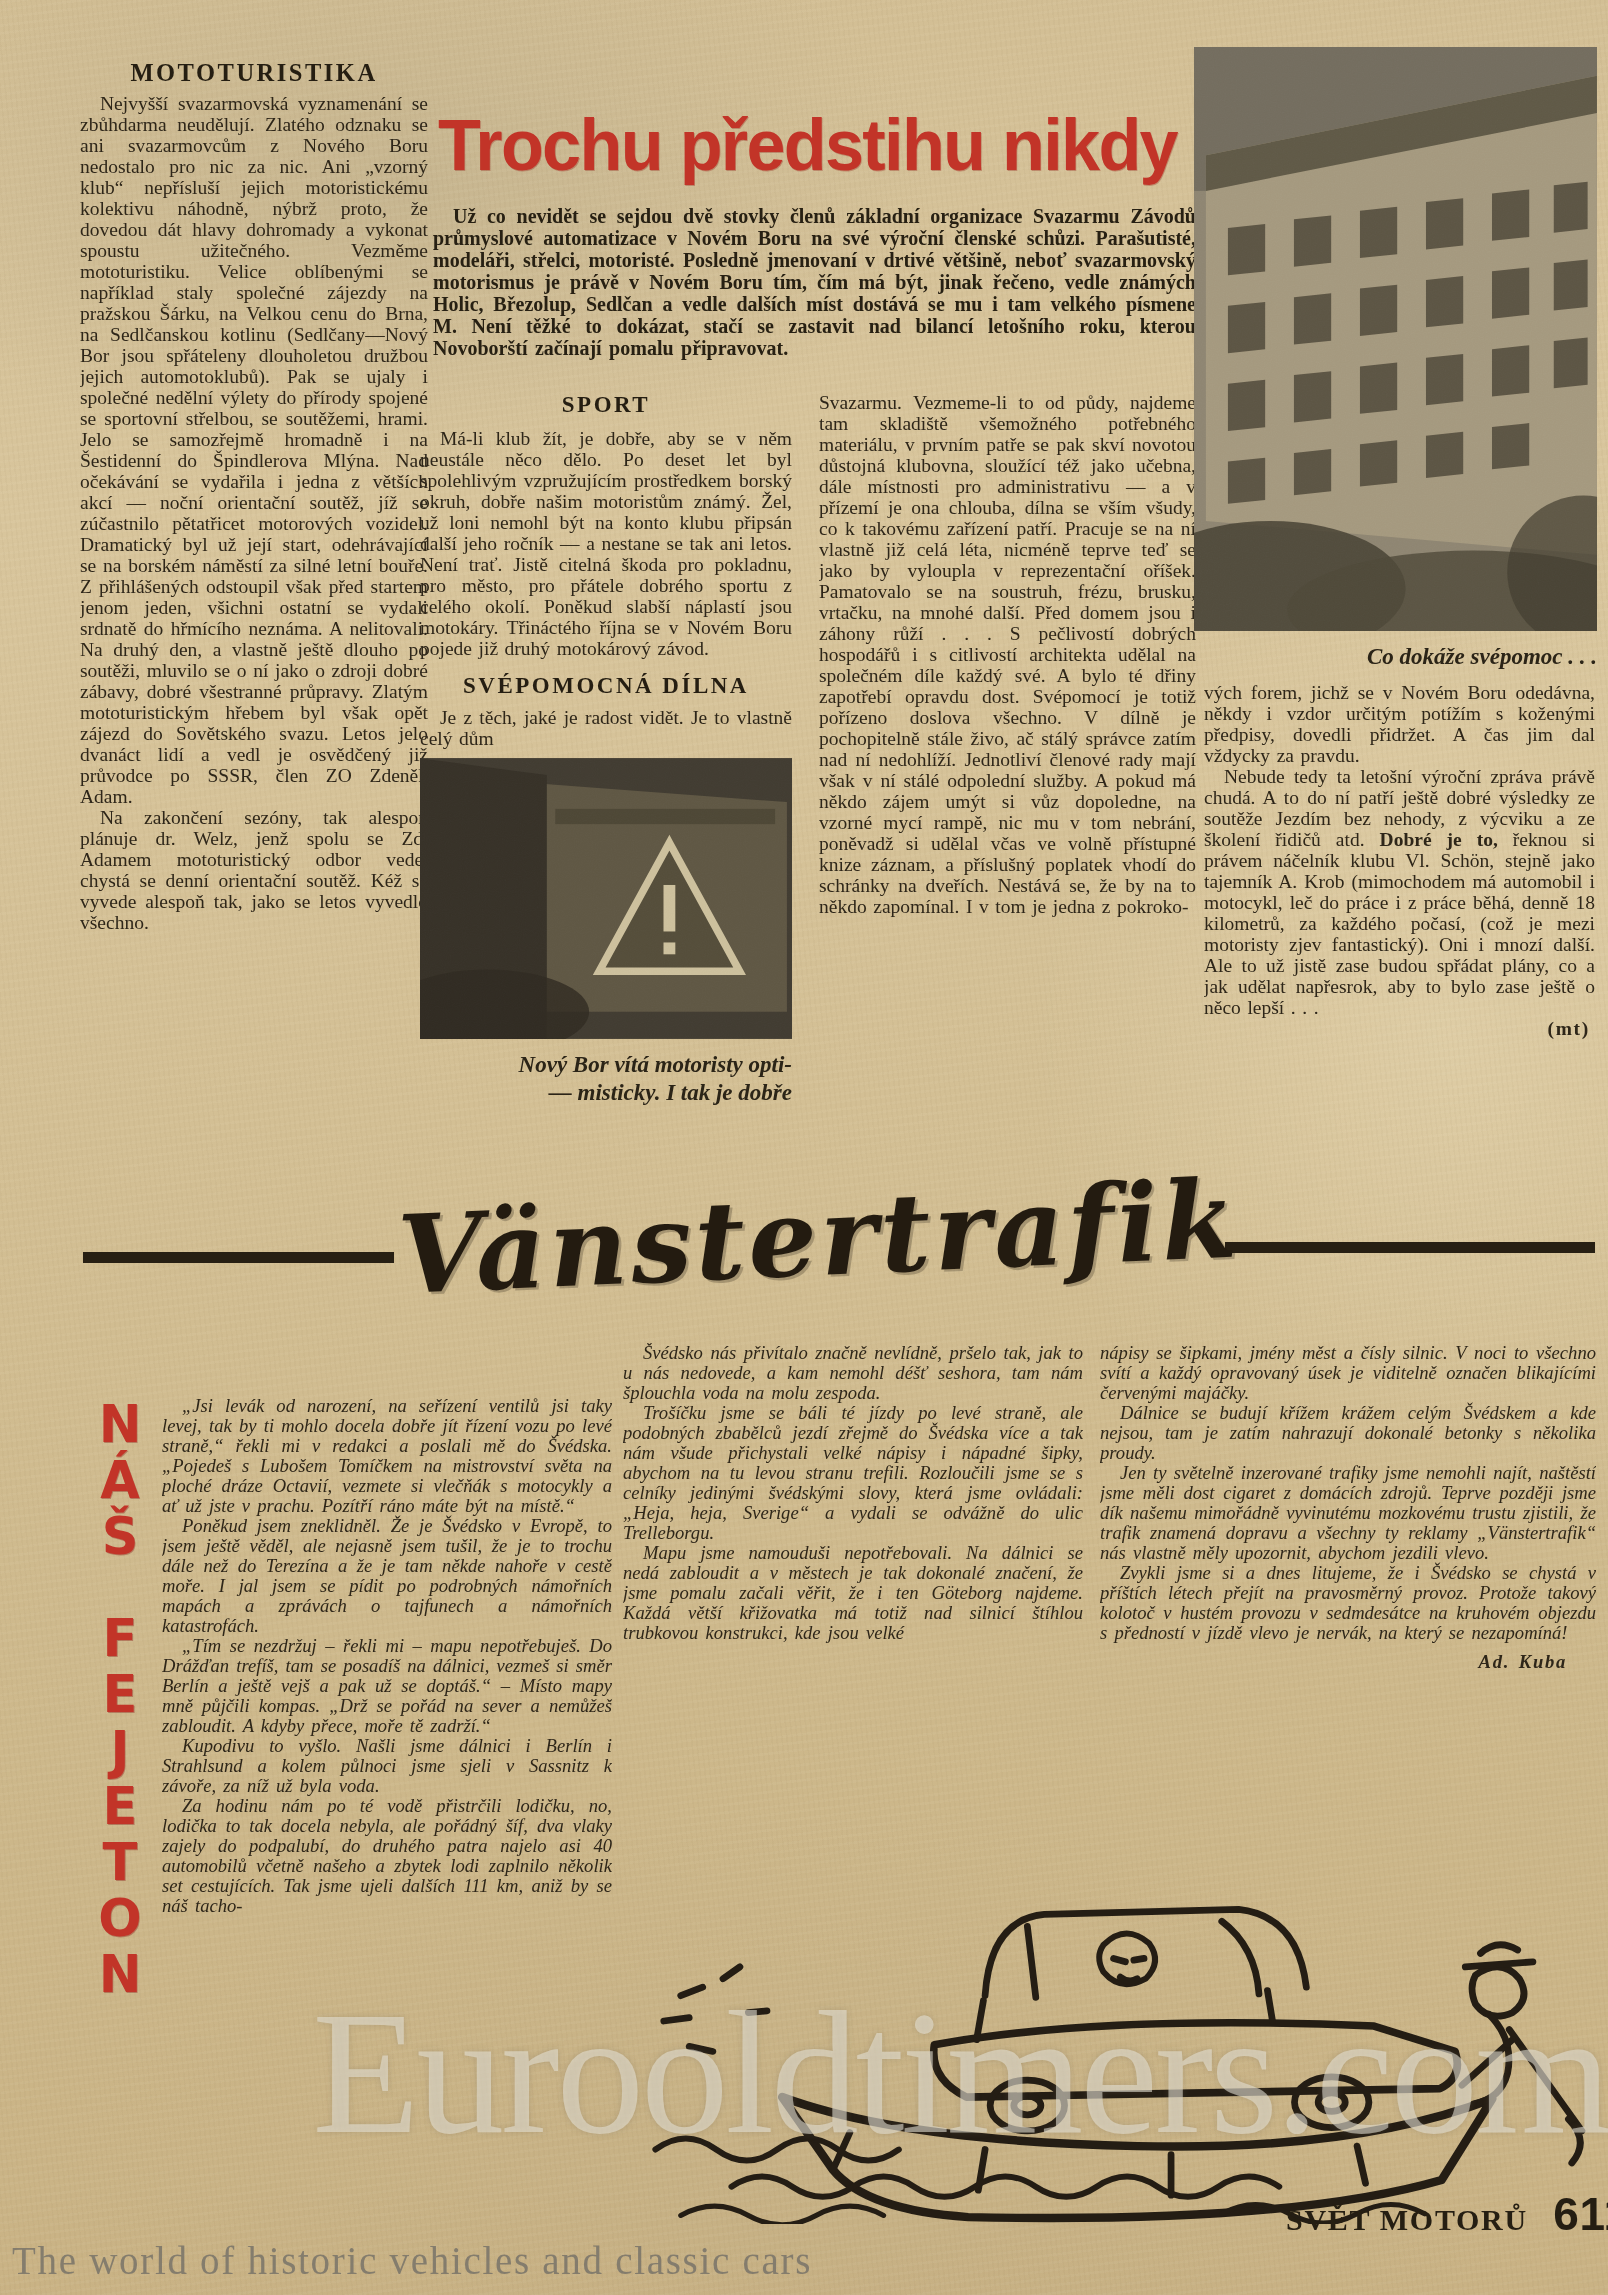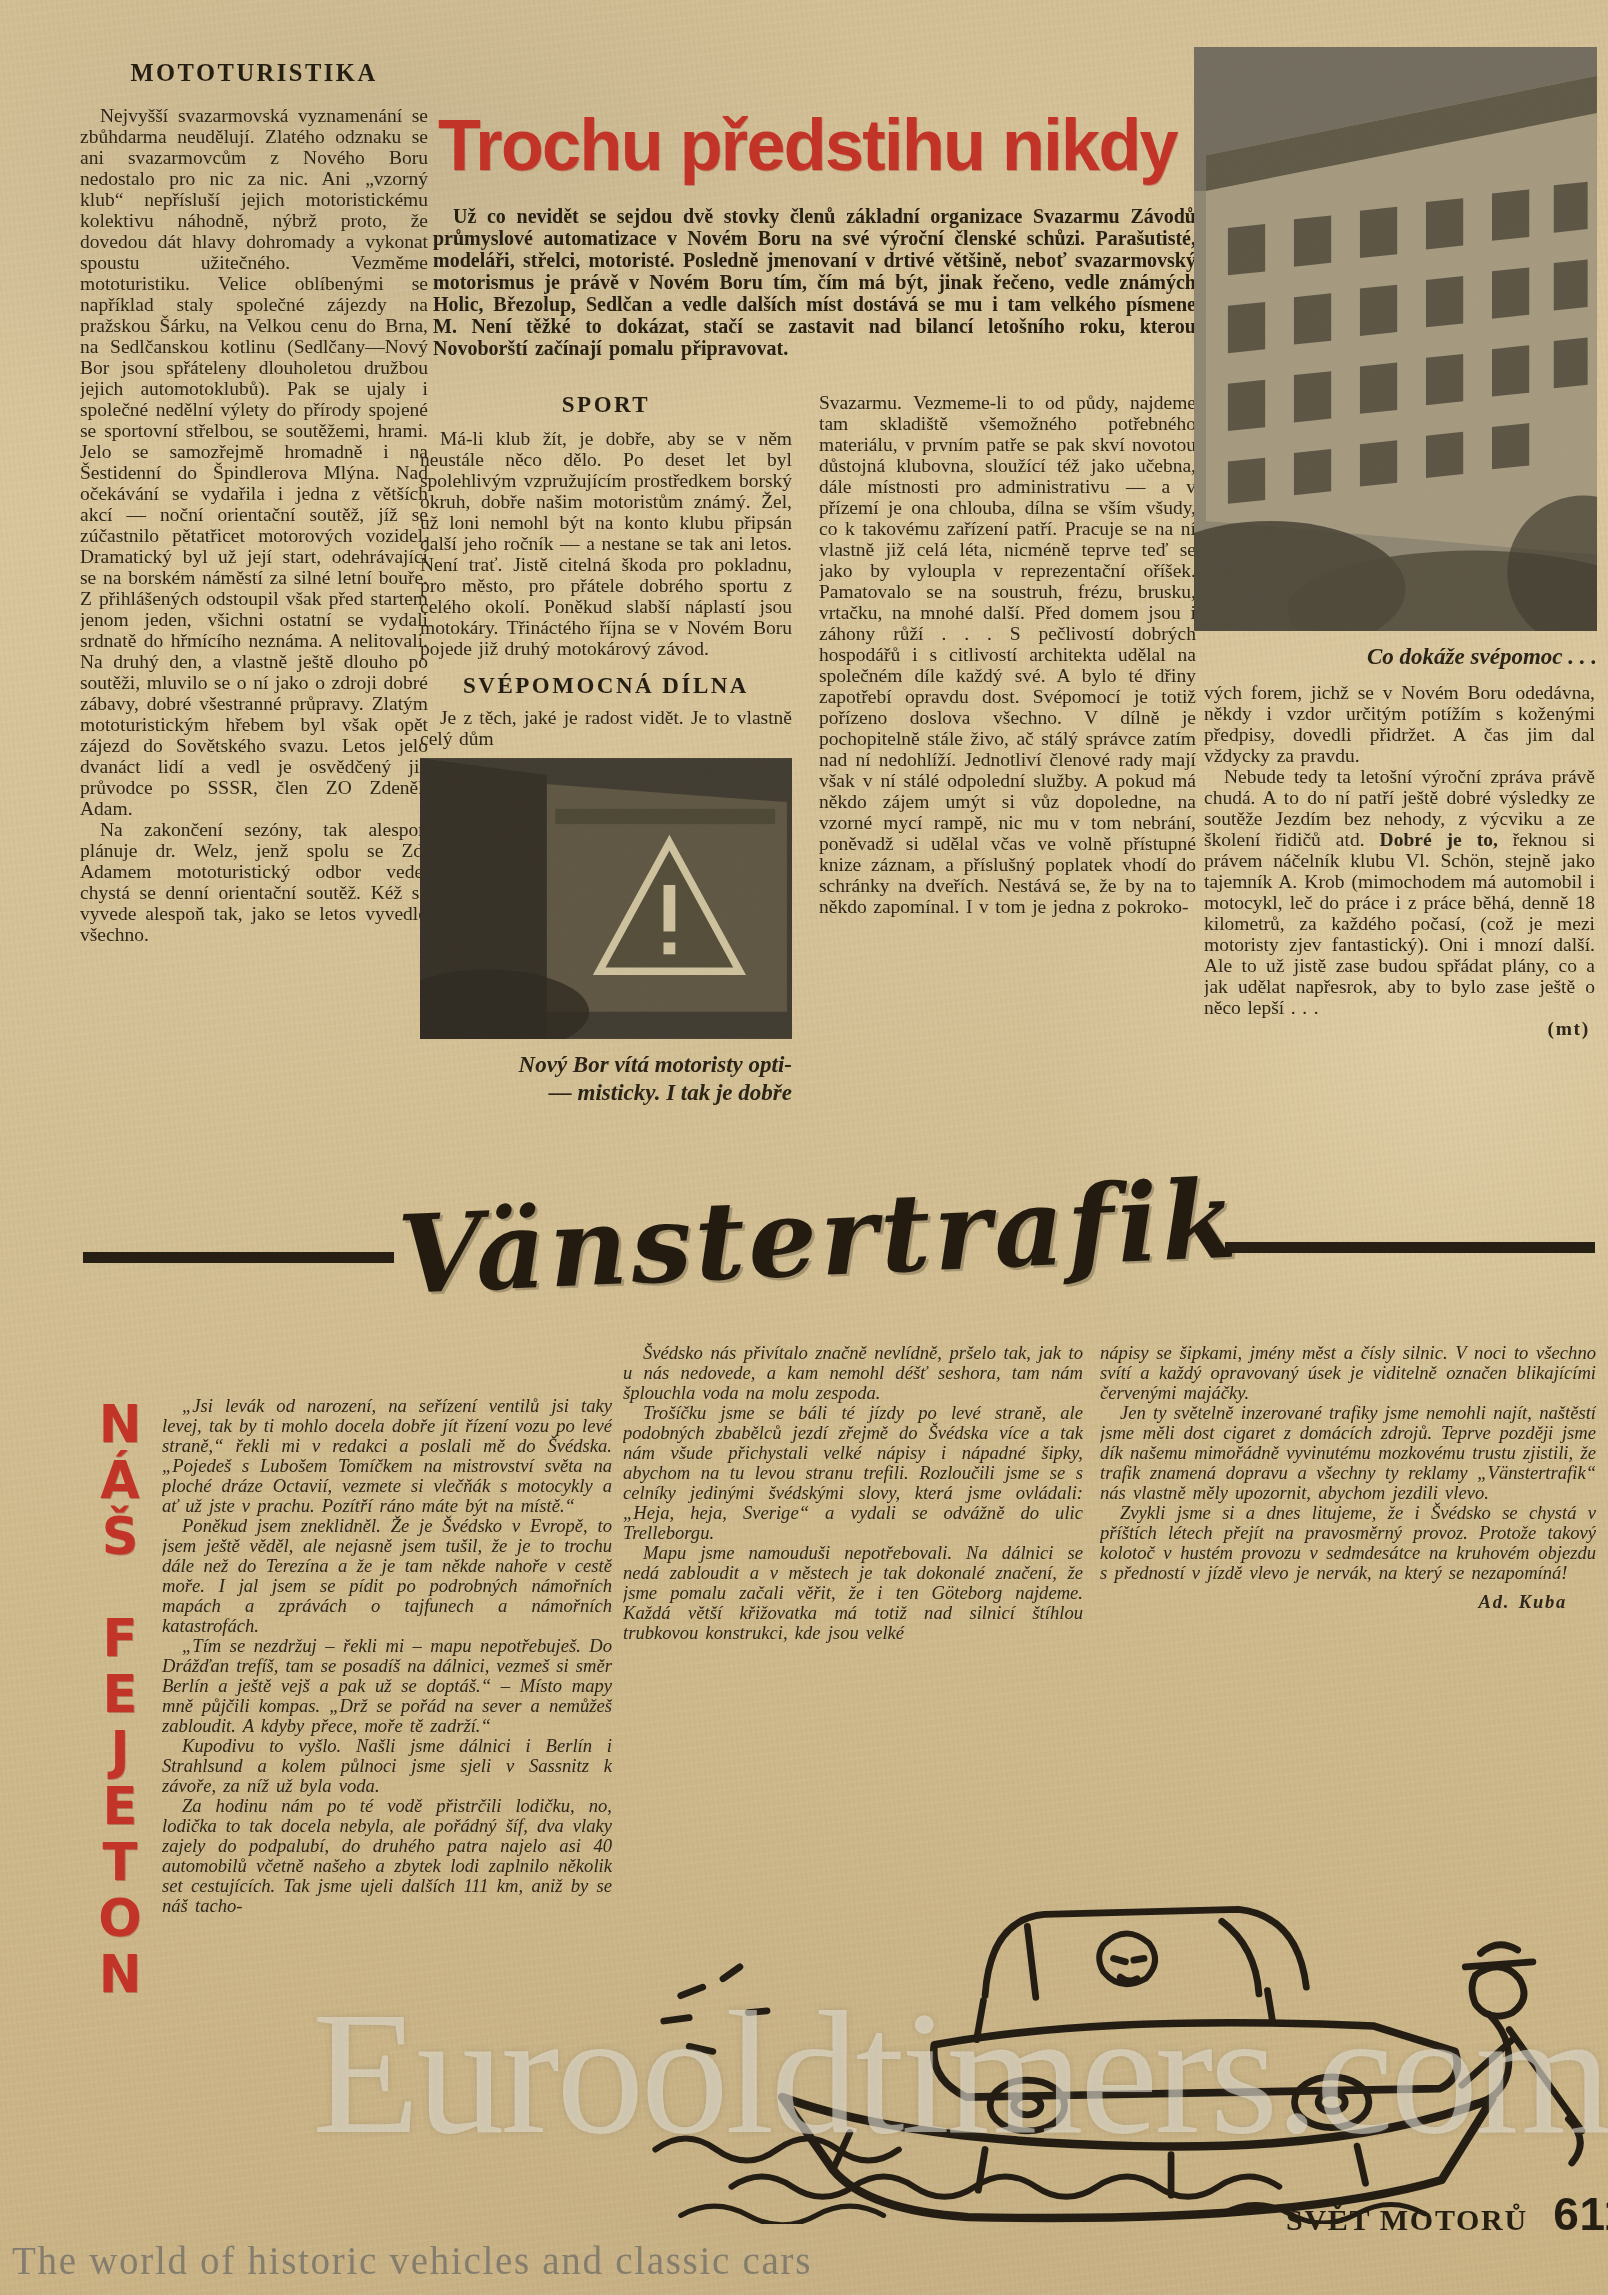--- a/index.html
+++ b/index.html
@@ -42,21 +42,21 @@
     text-shadow:0 0 6.8px rgba(110,100,80,0.25);letter-spacing:-3.4px;}
   .wm-sub{font-size:39px;color:rgba(120,115,105,0.85);letter-spacing:1.7px;white-space:nowrap;}
   .photo-frame{box-shadow:0 0 0 1.7px rgba(40,32,20,0.45) inset;}
 </style>
 </head>
 <body>
 
 <div class="page">
 
   <div class="abs" style="left:80px;top:59px;width:348px;height:1160px;overflow:hidden;">
-    <div class="h-caps" style="font-size:24.5px;margin-bottom:18px;">MOTOTURISTIKA</div>
+    <div class="h-caps" style="font-size:24.5px;margin-bottom:6px;">MOTOTURISTIKA</div>
     <p class="body-top ind">Nejvyšší svazarmovská vyznamenání se zbůhdarma neudělují. Zlatého odznaku se ani svazarmovcům z Nového Boru nedostalo pro nic za nic. Ani „vzorný klub“ nepřísluší jejich motoristickému kolektivu náhodně, nýbrž proto, že dovedou dát hlavy dohromady a vykonat spoustu užitečného. Vezměme mototuristiku. Velice oblíbenými se například staly společné zájezdy na pražskou Šárku, na Velkou cenu do Brna, na Sedlčanskou kotlinu (Sedlčany—Nový Bor jsou spřáteleny dlouholetou družbou jejich automotoklubů). Pak se ujaly i společné nedělní výlety do přírody spojené se sportovní střelbou, se soutěžemi, hrami. Jelo se samozřejmě hromadně i na Šestidenní do Špindlerova Mlýna. Nad očekávání se vydařila i jedna z větších akcí — noční orientační soutěž, jíž se zúčastnilo pětatřicet motorových vozidel. Dramatický byl už její start, odehrávající se na borském náměstí za silné letní bouře. Z přihlášených odstoupil však před startem jenom jeden, všichni ostatní se vydali srdnatě do hřmícího neznáma. A nelitovali. Na druhý den, a vlastně ještě dlouho po soutěži, mluvilo se o ní jako o zdroji dobré zábavy, dobré všestranné průpravy. Zlatým mototuristickým hřebem byl však opět zájezd do Sovětského svazu. Letos jelo dvanáct lidí a vedl je osvědčený již průvodce po SSSR, člen ZO Zdeněk Adam.</p>
     <p class="body-top ind">Na zakončení sezóny, tak alespoň plánuje dr. Welz, jenž spolu se Zd. Adamem mototuristický odbor vede, chystá se denní orientační soutěž. Kéž se vyvede alespoň tak, jako se letos vyvedlo všechno.</p>
   </div>
 
   <div class="abs red-title" style="left:438px;top:103px;width:761px;">Trochu předstihu nikdy neškodí</div>
   <p class="abs lead ind" style="left:433px;top:205px;width:763px;">Už co nevidět se sejdou dvě stovky členů základní organizace Svazarmu Závodů průmyslové automatizace v Novém Boru na své výroční členské schůzi. Parašutisté, modeláři, střelci, motoristé. Posledně jmenovaní v drtivé většině, neboť svazarmovský motorismus je právě v Novém Boru tím, čím má být, jinak řečeno, vedle známých Holic, Březolup, Sedlčan a vedle dalších míst dostává se mu i tam velkého písmene M. Není těžké to dokázat, stačí se zastavit nad bilancí letošního roku, kterou Novoborští začínají pomalu připravovat.</p>
 
   <div class="abs" style="left:420px;top:392px;width:372px;height:816px;overflow:hidden;">
     <div class="h-caps" style="font-size:23px;margin-bottom:10px;">SPORT</div>
     <p class="body-top ind">Má-li klub žít, je dobře, aby se v něm neustále něco dělo. Po deset let byl spolehlivým vzpružujícím prostředkem borský okruh, dobře našim motoristům známý. Žel, už loni nemohl být na konto klubu připsán další jeho ročník — a nestane se tak ani letos. Není trať. Jistě citelná škoda pro pokladnu, pro město, pro přátele dobrého sportu z celého okolí. Poněkud slabší náplastí jsou motokáry. Třináctého října se v Novém Boru pojede již druhý motokárový závod.</p>
@@ -174,20 +174,21 @@
   </div>
 
   <div class="abs" style="left:623px;top:1343px;width:460px;height:558px;overflow:hidden;">
     <p class="body-feu ind">Švédsko nás přivítalo značně nevlídně, pršelo tak, jak to u nás nedovede, a kam nemohl déšť seshora, tam nám šplouchla voda na molu zespoda.</p>
     <p class="body-feu ind">Trošíčku jsme se báli té jízdy po levé straně, ale podobných zbabělců jezdí zřejmě do Švédska více a tak nám všude přichystali velké nápisy i nápadné šipky, abychom na tu levou stranu trefili. Rozloučili jsme se s celníky jedinými švédskými slovy, která jsme ovládali: „Heja, heja, Sverige“ a vydali se odvážně do ulic Trelleborgu.</p>
     <p class="body-feu ind">Mapu jsme namouduši nepotřebovali. Na dálnici se nedá zabloudit a v městech je tak dokonalé značení, že jsme pomalu začali věřit, že i ten Göteborg najdeme. Každá větší křižovatka má totiž nad silnicí štíhlou trubkovou konstrukci, kde jsou velké</p>
   </div>
 
   <div class="abs" style="left:1100px;top:1343px;width:496px;height:609px;overflow:hidden;">
     <p class="body-feu">nápisy se šipkami, jmény měst a čísly silnic. V noci to všechno svítí a každý opravovaný úsek je viditelně označen blikajícími červenými majáčky.</p>
+    <p class="body-feu ind">Dálnice se budují křížem krážem celým Švédskem a kde nejsou, tam je zatím nahrazují dokonalé betonky s několika proudy.</p>
     <p class="body-feu ind">Jen ty světelně inzerované trafiky jsme nemohli najít, naštěstí jsme měli dost cigaret z domácích zdrojů. Teprve později jsme dík našemu mimořádně vyvinutému mozkovému trustu zjistili, že trafik znamená dopravu a všechny ty reklamy „Vänstertrafik“ nás vlastně měly upozornit, abychom jezdili vlevo.</p>
     <p class="body-feu ind">Zvykli jsme si a dnes litujeme, že i Švédsko se chystá v příštích létech přejít na pravosměrný provoz. Protože takový kolotoč v hustém provozu v sedmdesátce na kruhovém objezdu s předností v jízdě vlevo je nervák, na který se nezapomíná!</p>
     <p class="body-feu sig" style="font-style:italic;margin-top:8.5px;">Ad. Kuba</p>
   </div>
 
   <svg class="abs" style="left:630px;top:1818px;" width="968" height="406" viewBox="0 0 1145 480">
     <g fill="none" stroke="#241d14" stroke-width="8" stroke-linecap="round" stroke-linejoin="round">
 
       <path d="M60,210 l26,-10 M40,240 l30,-4 M70,270 l28,6 M110,190 l20,-14 M140,230 l22,-2"></path>
 

